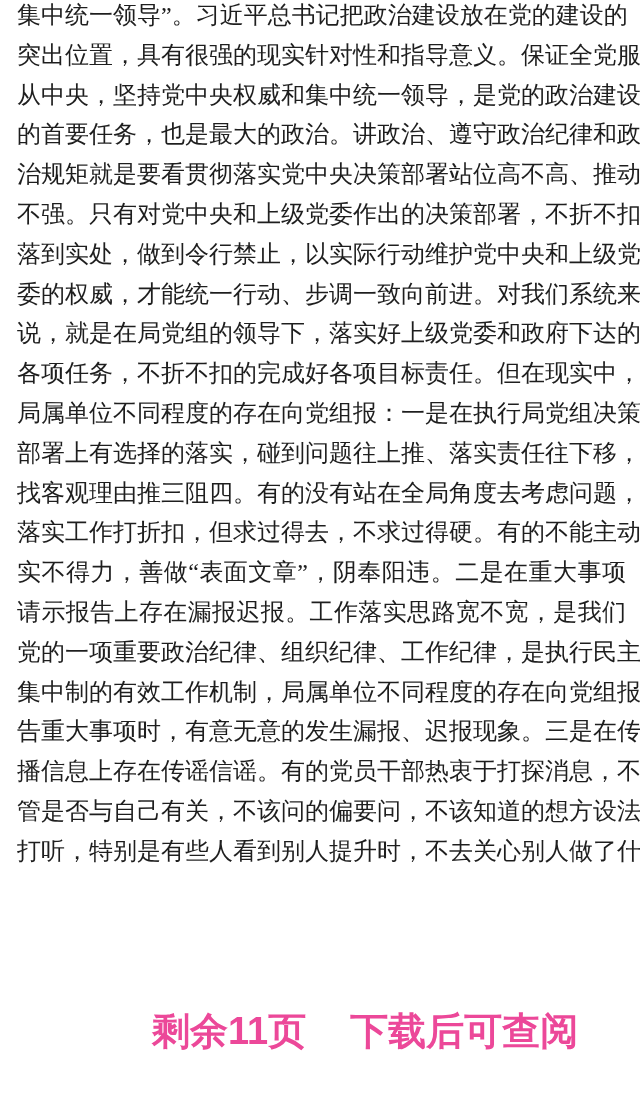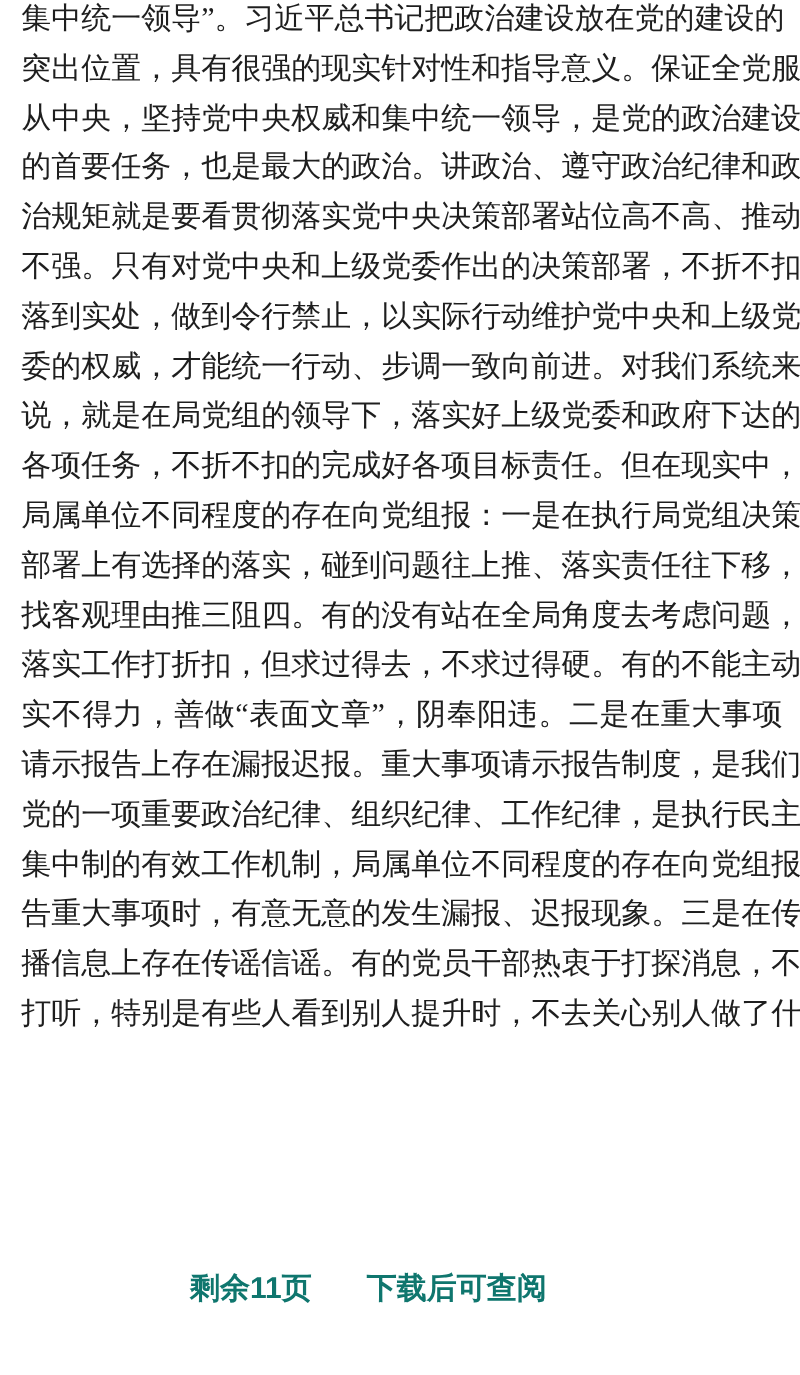--- a/index.html
+++ b/index.html
@@ -33,23 +33,23 @@
   }
   .footer-notice {
     position: absolute;
     top: 1008px;
     left: 152px;
     display: flex;
     align-items: baseline;
     gap: 44px;
     font-family: "Liberation Sans", "DejaVu Sans", sans-serif;
     font-weight: bold;
-    font-size: 24px;
+    font-size: 38px;
     line-height: 46px;
-    color: #0f766e;
+    color: #ec4899;
     white-space: nowrap;
   }
 </style>
 </head>
 <body>
 
 <div class="page">
 
   <div class="text-body">
 
@@ -61,25 +61,26 @@
       <div class="text-line">不强。只有对党中央和上级党委作出的决策部署，不折不扣</div>
       <div class="text-line">落到实处，做到令行禁止，以实际行动维护党中央和上级党</div>
       <div class="text-line">委的权威，才能统一行动、步调一致向前进。对我们系统来</div>
       <div class="text-line">说，就是在局党组的领导下，落实好上级党委和政府下达的</div>
       <div class="text-line">各项任务，不折不扣的完成好各项目标责任。但在现实中，</div>
       <div class="text-line">局属单位不同程度的存在向党组报：一是在执行局党组决策</div>
       <div class="text-line">部署上有选择的落实，碰到问题往上推、落实责任往下移，</div>
       <div class="text-line">找客观理由推三阻四。有的没有站在全局角度去考虑问题，</div>
       <div class="text-line">落实工作打折扣，但求过得去，不求过得硬。有的不能主动</div>
       <div class="text-line">实不得力，善做“表面文章”，阴奉阳违。二是在重大事项</div>
-      <div class="text-line">请示报告上存在漏报迟报。重大事项请示报告制度，是我们</div>
+      <div class="text-line">请示报告上存在漏报迟报。工作落实思路宽不宽，是我们</div>
       <div class="text-line">党的一项重要政治纪律、组织纪律、工作纪律，是执行民主</div>
       <div class="text-line">集中制的有效工作机制，局属单位不同程度的存在向党组报</div>
       <div class="text-line">告重大事项时，有意无意的发生漏报、迟报现象。三是在传</div>
       <div class="text-line">播信息上存在传谣信谣。有的党员干部热衷于打探消息，不</div>
+      <div class="text-line">管是否与自己有关，不该问的偏要问，不该知道的想方设法</div>
       <div class="text-line">打听，特别是有些人看到别人提升时，不去关心别人做了什</div>
     </div>
 
   <div class="footer-notice">
     <span>剩余11页</span>
     <span>下载后可查阅</span>
   </div>
 
 </div>
 

